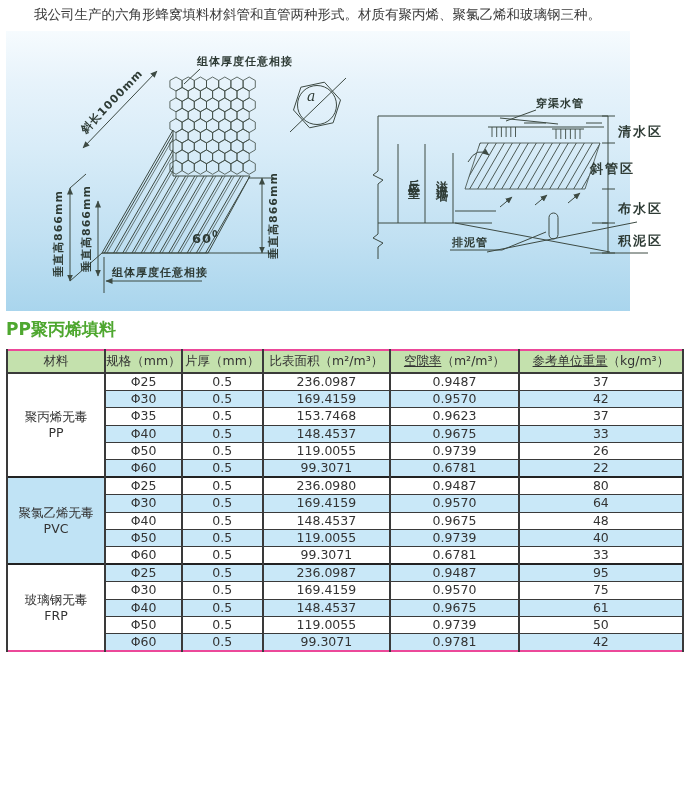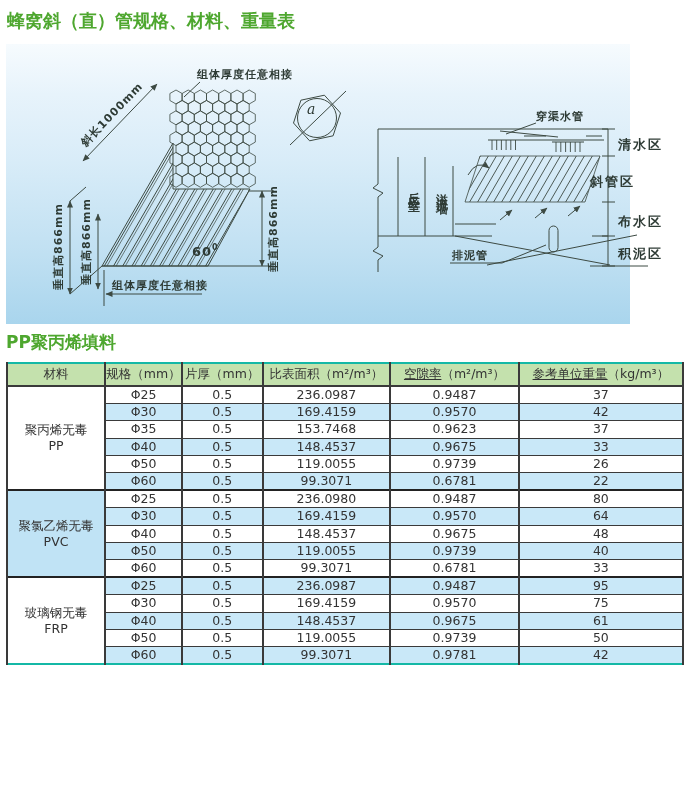--- a/index.html
+++ b/index.html
@@ -16,40 +16,40 @@
   .panel svg{position:absolute;left:0;top:0;}
   .dlabel{position:absolute;font-size:11px;font-weight:bold;color:#2e3b35;white-space:nowrap;letter-spacing:1px;}
   .rot90{transform:rotate(-90deg);transform-origin:center;text-align:center;}
   .rot46{transform:rotate(-46deg);transform-origin:center;text-align:center;}
   .vtext{writing-mode:vertical-rl;text-orientation:upright;letter-spacing:4px;font-size:12px;}
   .zone{font-size:13px;letter-spacing:2px;}
   .alabel{font-style:italic;font-family:"DejaVu Serif","Liberation Serif",serif;font-size:14px;font-weight:normal;letter-spacing:0;}
   .sup0{font-size:8px;vertical-align:6px;}
   
   table.dt{margin:3px 6px 0 6px;width:678px;border-collapse:collapse;table-layout:fixed;
-           font-size:12.5px;color:#333;border:2px solid #14b8a6;}
+           font-size:12.5px;color:#333;border:2px solid #ec4899;}
   table.dt th,table.dt td{border:1px solid #3a3a3a;border-left-width:2px;border-right-width:2px;
            text-align:center;vertical-align:middle;padding:0;overflow:hidden;}
   table.dt thead th{background:#c4e1ad;height:21px;font-weight:normal;font-size:12.5px;border-bottom-width:2px;}
   table.dt tbody td{height:16.2px;line-height:16.2px;}
   table.dt tbody tr.blue td{background:#c9e8f8;}
   table.dt tbody tr.white td{background:#fff;}
   table.dt tr.gsep td{border-top:2px solid #222;}
   td.mat{font-size:12.5px;line-height:17px;}
   td.mat.bgw{background:#fff !important;}
   td.mat.bgb{background:#c0e3f5 !important;}
   th span.u{text-decoration:underline;}
 </style>
 </head>
 <body>
 
 <div class="page">
 
-
-  <h2 class="h-section">蜂窝斜（直）管规格、材料、重量表</h2>
+  <p class="para">我公司生产的六角形蜂窝填料材斜管和直管两种形式。材质有聚丙烯、聚氯乙烯和玻璃钢三种。</p>
+
 
   <div class="panel">
     <svg width="678" height="280" viewBox="0 0 678 280">
       <defs>
         <marker id="ah" markerWidth="9" markerHeight="8" refX="6.5" refY="3" orient="auto-start-reverse" markerUnits="userSpaceOnUse">
           <path d="M0,0L7,3L0,6Z" fill="#3d4a43"></path>
         </marker>
         <clipPath id="bclip">
             <polygon points="96,222 202,222 244,145 167,145 167,99"></polygon>
           </clipPath>

